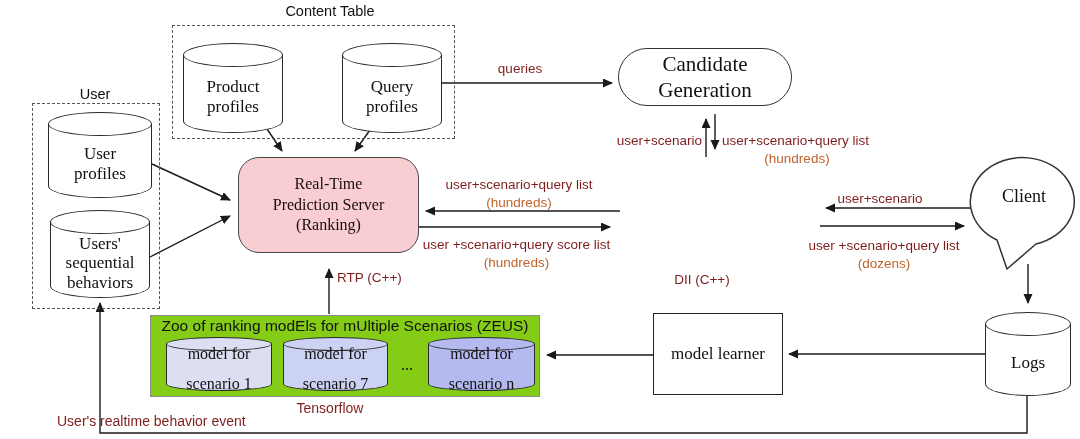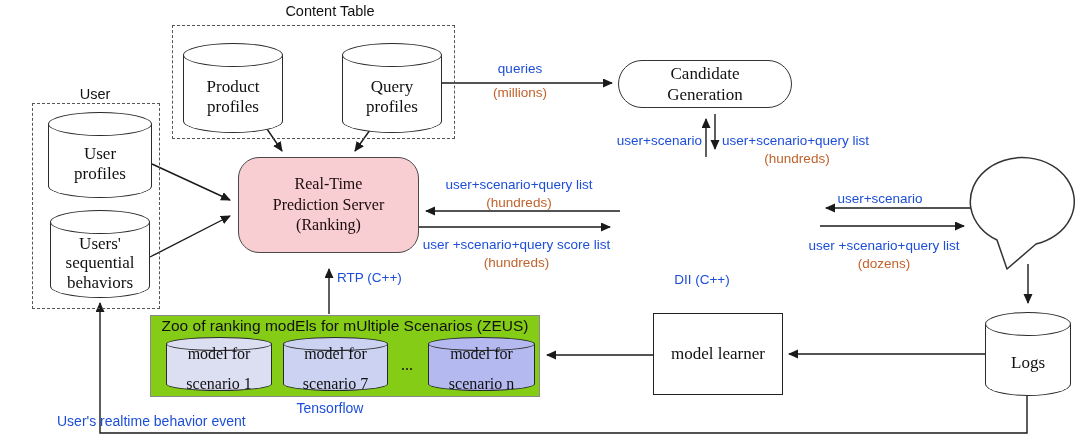--- a/index.html
+++ b/index.html
@@ -1,19 +1,19 @@
 <!DOCTYPE html>
 <html><head>
 <meta charset="utf-8">
 <style>
   html,body{margin:0;padding:0;background:#fff;}
   .canvas{position:relative;width:1080px;height:439px;background:#fff;overflow:hidden;
           font-family:"Liberation Sans",sans-serif;color:#111;}
   svg.wires{position:absolute;left:0;top:0;z-index:1;}
-  .lbl{position:absolute;z-index:4;font-size:13.5px;line-height:1.25;color:#1d4ed8;white-space:nowrap;}
+  .lbl{position:absolute;z-index:4;font-size:13.5px;line-height:1.25;color:#7f1d1d;white-space:nowrap;}
   .qty{color:#C0622B;}
   .ctr{text-align:center;}
   .rt{text-align:right;}
 
   
   .dashbox{position:absolute;border:1.5px dashed #555;z-index:2;}
   .box-content{left:172px;top:25px;width:281px;height:112px;}
   .box-user{left:32px;top:103px;width:126px;height:204px;}
   .grp-lbl{position:absolute;z-index:3;font-size:14.5px;text-align:center;}
   .grp-content{left:200px;top:3px;width:260px;}
@@ -48,22 +48,22 @@
   .fill-m1 .top,.fill-m1 .body{background:#DCDEF2;}
   .fill-m2 .top,.fill-m2 .body{background:#CCD2F2;}
   .fill-mn .top,.fill-mn .body{background:#B4BAF0;}
 
   
   .node{position:absolute;z-index:3;display:flex;flex-direction:column;align-items:center;
         justify-content:center;text-align:center;box-sizing:border-box;
         font-family:"Liberation Serif",serif;}
   .node-rtp{left:238px;top:157px;width:181px;height:96px;background:#F8CED2;
             border:1.6px solid #4a4a4a;border-radius:21px;font-size:16px;line-height:1.3;color:#1c0d0d;}
-  .node-cg{left:618px;top:48px;width:174px;height:48px;background:#fff;
-           border:1.5px solid #333;border-radius:30px;font-size:17px;line-height:1.25;margin-top:12px;}
+  .node-cg{left:618px;top:48px;width:174px;height:58px;background:#fff;
+           border:1.5px solid #333;border-radius:30px;font-size:21px;line-height:1.25;}
   .node-learner{left:653px;top:313px;width:130px;height:82px;background:#fff;
                 border:1.5px solid #222;font-size:17px;}
   .zeus{position:absolute;left:150px;top:315px;width:390px;height:82px;background:#84cc16;
         border:1.3px solid #8a8a8a;z-index:2;box-sizing:border-box;}
   .zeus-title{position:absolute;left:0;top:1px;width:100%;text-align:center;font-size:15.5px;
               white-space:nowrap;z-index:3;}
   .zeus-dots{position:absolute;left:244px;top:40px;width:24px;text-align:center;z-index:3;
              font-family:"Liberation Serif",serif;font-size:16px;}
 
   
@@ -182,20 +182,21 @@
   <div class="node node-cg">
     <span>Candidate</span>
     <span>Generation</span>
   </div>
 
 
   <div class="shapewrap" style="left:969px;top:156px;width:110px;height:118px;">
     <svg width="110" height="118" viewBox="0 0 110 118">
       <path d="M 28 84 A 52 44 0 1 1 67 88 L 38 113 Z" fill="#fff" stroke="#333" stroke-width="1.5" stroke-linejoin="round"></path>
     </svg>
+    <div class="client-txt">Client</div>
   </div>
 
   <div class="zeus">
     <div class="zeus-title">Zoo of ranking modEls for mUltiple Scenarios (ZEUS)</div>
     <div class="cyl small cyl-m1 fill-m1" style="left:15px;top:21px;position:absolute;">
       <div class="top"></div>
       <div class="body"></div>
       <div class="txt">
         <span>model for</span>
         <span>scenario 1</span>
@@ -218,21 +219,20 @@
         <span>scenario n</span>
       </div>
     </div>
   </div>
 
   <div class="node node-learner">
     <span>model learner</span>
   </div>
 
   <div class="lbl ctr lbl-queries">queries</div>
-  <div class="lbl ctr qty lbl-millions">(millions)</div>
 
   <div class="lbl rt lbl-cg-up">user+scenario</div>
   <div class="lbl lbl-cg-down">user+scenario+query list</div>
   <div class="lbl ctr qty lbl-cg-down-q">(hundreds)</div>
 
   <div class="lbl ctr lbl-c2r">user+scenario+query list</div>
   <div class="lbl ctr qty lbl-c2r-q">(hundreds)</div>
 
   <div class="lbl ctr lbl-r2c">user +scenario+query score list</div>
   <div class="lbl ctr qty lbl-r2c-q">(hundreds)</div>

